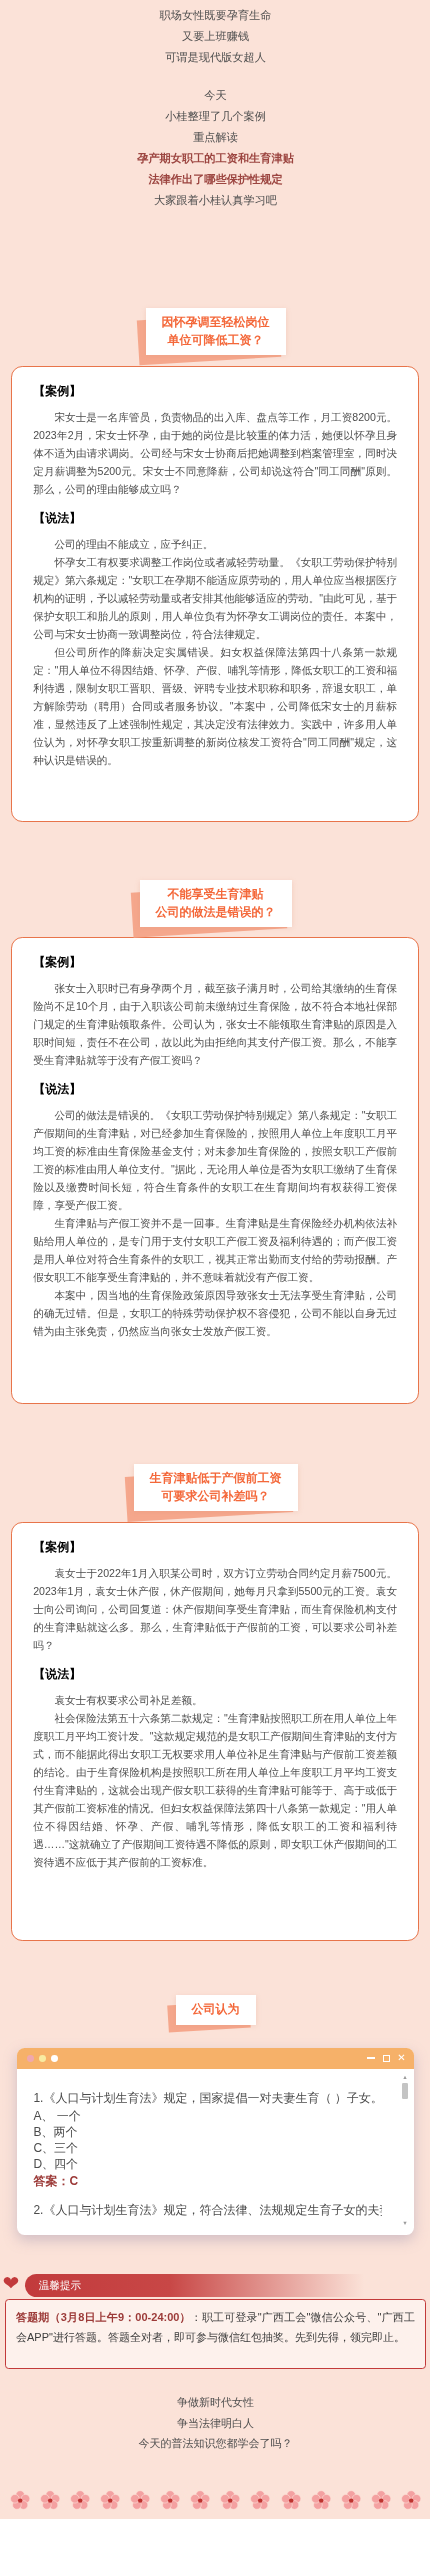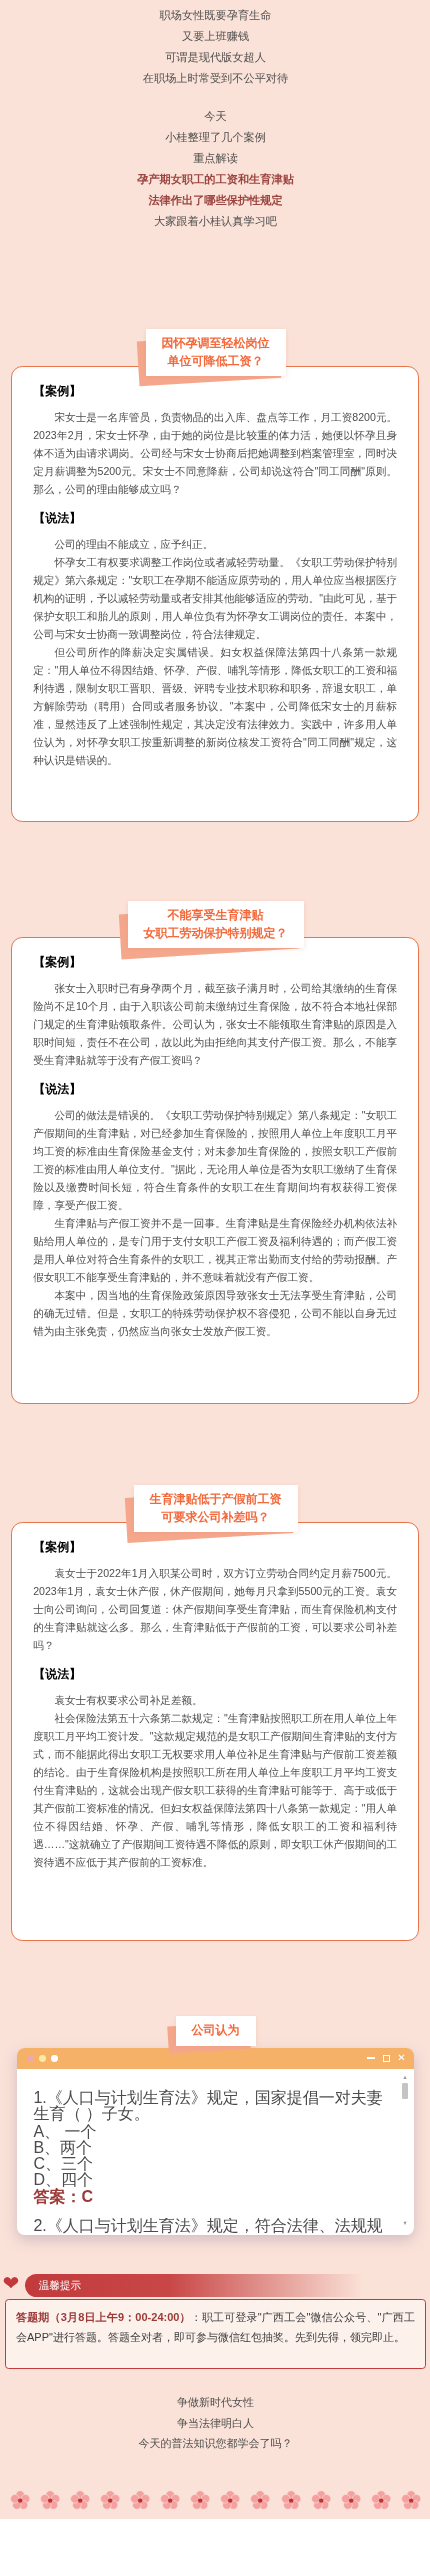--- a/index.html
+++ b/index.html
@@ -7,21 +7,21 @@
   .pink{position:relative;width:431px;height:2519px;background:#fbe2d8;overflow:hidden;}
 
   
   .intro{position:absolute;top:5px;left:0;right:0;text-align:center;
          font-size:11.2px;line-height:21px;color:#4f4f4f;}
   .intro .gap{height:17.4px;}
   .intro .hl{color:#9c4540;font-weight:bold;}
 
   
   .sec-head{position:absolute;left:0;right:0;display:flex;justify-content:center;z-index:3;}
-  .sh-wrap{position:relative;margin-top:21px;}
+  .sh-wrap{position:relative;}
   .sh-shadow{position:absolute;left:-8px;right:5.6px;top:8px;bottom:-5.6px;
              background:#f5a78c;transform:rotate(-3.5deg);}
   .sh-card{position:relative;background:#ffffff;padding:6.2px 16px;text-align:center;
            font-weight:bold;font-size:12px;line-height:17.4px;color:#f4683a;
            box-shadow:0 1.2px 5px rgba(220,140,110,.25);}
 
   
   .card{position:absolute;left:11.2px;width:408px;box-sizing:border-box;background:#ffffff;
         border:1.2px solid #e8744a;border-radius:11.2px;padding:13.7px 21px;
         color:#4d4d4d;font-size:10.6px;line-height:18px;text-align:justify;overflow:hidden;z-index:2;}
@@ -33,21 +33,21 @@
   .win{position:absolute;top:2048px;left:17.4px;width:397px;height:187px;background:#ffffff;
        border-radius:7.5px;box-shadow:0 5px 13.7px rgba(130,120,160,.35);z-index:2;}
   .win-bar{height:20.6px;background:#f6b169;border-radius:7.5px 7.5px 0 0;position:relative;}
   .dots{position:absolute;left:10px;top:6.9px;display:flex;gap:5px;}
   .dot{width:6.9px;height:6.9px;border-radius:50%;}
   .dot1{background:#f0a8ae;}.dot2{background:#f8eba2;}.dot3{background:#ffffff;}
   .win-ctrls{position:absolute;right:8.7px;top:0;height:20.6px;display:flex;align-items:center;gap:7.5px;}
   .ctl-min{width:8px;height:1.9px;background:#ffffff;}
   .ctl-max{width:6.9px;height:6.9px;border:1.2px solid #ffffff;box-sizing:border-box;}
   .ctl-close{color:#ffffff;font-size:10px;font-weight:bold;line-height:10px;}
-  .win-body{position:relative;padding:21px 25px 0 16px;font-size:16px;line-height:16px;color:#4b4b4b;}
+  .win-body{position:relative;padding:21px 25px 0 16px;font-size:12px;line-height:16px;color:#4b4b4b;}
   .win-body .q{margin:0 0 2.5px;}
   .win-body .opt{margin:0;}
   .win-body .ans{margin:1.2px 0 0;color:#9c3a38;font-weight:bold;}
   .win-body .q2{margin:12.5px 0 0;white-space:nowrap;overflow:hidden;width:349px;}
   .sbar{position:absolute;top:26px;bottom:7.5px;right:5.6px;width:7.5px;text-align:center;}
   .sbar .arr{color:#9a9a9a;font-size:5.6px;line-height:7.5px;display:block;}
   .sbar .dn{position:absolute;bottom:0;left:0;right:0;}
   .sbar .thumb{width:5.6px;height:16px;background:#c4c4c4;border-radius:1.2px;margin:1.9px auto 0;}
 
   
@@ -76,21 +76,20 @@
 </style>
 </head>
 <body>
 
 <div class="pink">
 
   <div class="intro">
     <div>职场女性既要孕育生命</div>
     <div>又要上班赚钱</div>
     <div>可谓是现代版女超人</div>
-    <div>在职场上时常受到不公平对待</div>
     <div class="gap"></div>
     <div>今天</div>
     <div>小桂整理了几个案例</div>
     <div>重点解读</div>
     <div class="hl">孕产期女职工的工资和生育津贴</div>
     <div class="hl">法律作出了哪些保护性规定</div>
     <div>大家跟着小桂认真学习吧</div>
   </div>
 
   <div class="sec-head" style="top:308px;">
@@ -110,21 +109,21 @@
     <p>公司的理由不能成立，应予纠正。</p>
     <p>怀孕女工有权要求调整工作岗位或者减轻劳动量。《女职工劳动保护特别规定》第六条规定："女职工在孕期不能适应原劳动的，用人单位应当根据医疗机构的证明，予以减轻劳动量或者安排其他能够适应的劳动。"由此可见，基于保护女职工和胎儿的原则，用人单位负有为怀孕女工调岗位的责任。本案中，公司与宋女士协商一致调整岗位，符合法律规定。</p>
     <p>但公司所作的降薪决定实属错误。妇女权益保障法第四十八条第一款规定："用人单位不得因结婚、怀孕、产假、哺乳等情形，降低女职工的工资和福利待遇，限制女职工晋职、晋级、评聘专业技术职称和职务，辞退女职工，单方解除劳动（聘用）合同或者服务协议。"本案中，公司降低宋女士的月薪标准，显然违反了上述强制性规定，其决定没有法律效力。实践中，许多用人单位认为，对怀孕女职工按重新调整的新岗位核发工资符合"同工同酬"规定，这种认识是错误的。</p>
   </div>
 
   <div class="sec-head" style="top:880px;">
     <div class="sh-wrap">
       <div class="sh-shadow"></div>
       <div class="sh-card">
         <div>不能享受生育津贴</div>
-        <div>女职工劳动保护特别规定？</div>
+        <div>公司的做法是错误的？</div>
       </div>
     </div>
   </div>
 
   <div class="card" style="top:937px;height:467px;">
     <div class="h">【案例】</div>
     <p>张女士入职时已有身孕两个月，截至孩子满月时，公司给其缴纳的生育保险尚不足10个月，由于入职该公司前未缴纳过生育保险，故不符合本地社保部门规定的生育津贴领取条件。公司认为，张女士不能领取生育津贴的原因是入职时间短，责任不在公司，故以此为由拒绝向其支付产假工资。那么，不能享受生育津贴就等于没有产假工资吗？</p>
     <div class="h h2">【说法】</div>
     <p>公司的做法是错误的。《女职工劳动保护特别规定》第八条规定："女职工产假期间的生育津贴，对已经参加生育保险的，按照用人单位上年度职工月平均工资的标准由生育保险基金支付；对未参加生育保险的，按照女职工产假前工资的标准由用人单位支付。"据此，无论用人单位是否为女职工缴纳了生育保险以及缴费时间长短，符合生育条件的女职工在生育期间均有权获得工资保障，享受产假工资。</p>
     <p>生育津贴与产假工资并不是一回事。生育津贴是生育保险经办机构依法补贴给用人单位的，是专门用于支付女职工产假工资及福利待遇的；而产假工资是用人单位对符合生育条件的女职工，视其正常出勤而支付给的劳动报酬。产假女职工不能享受生育津贴的，并不意味着就没有产假工资。</p>

